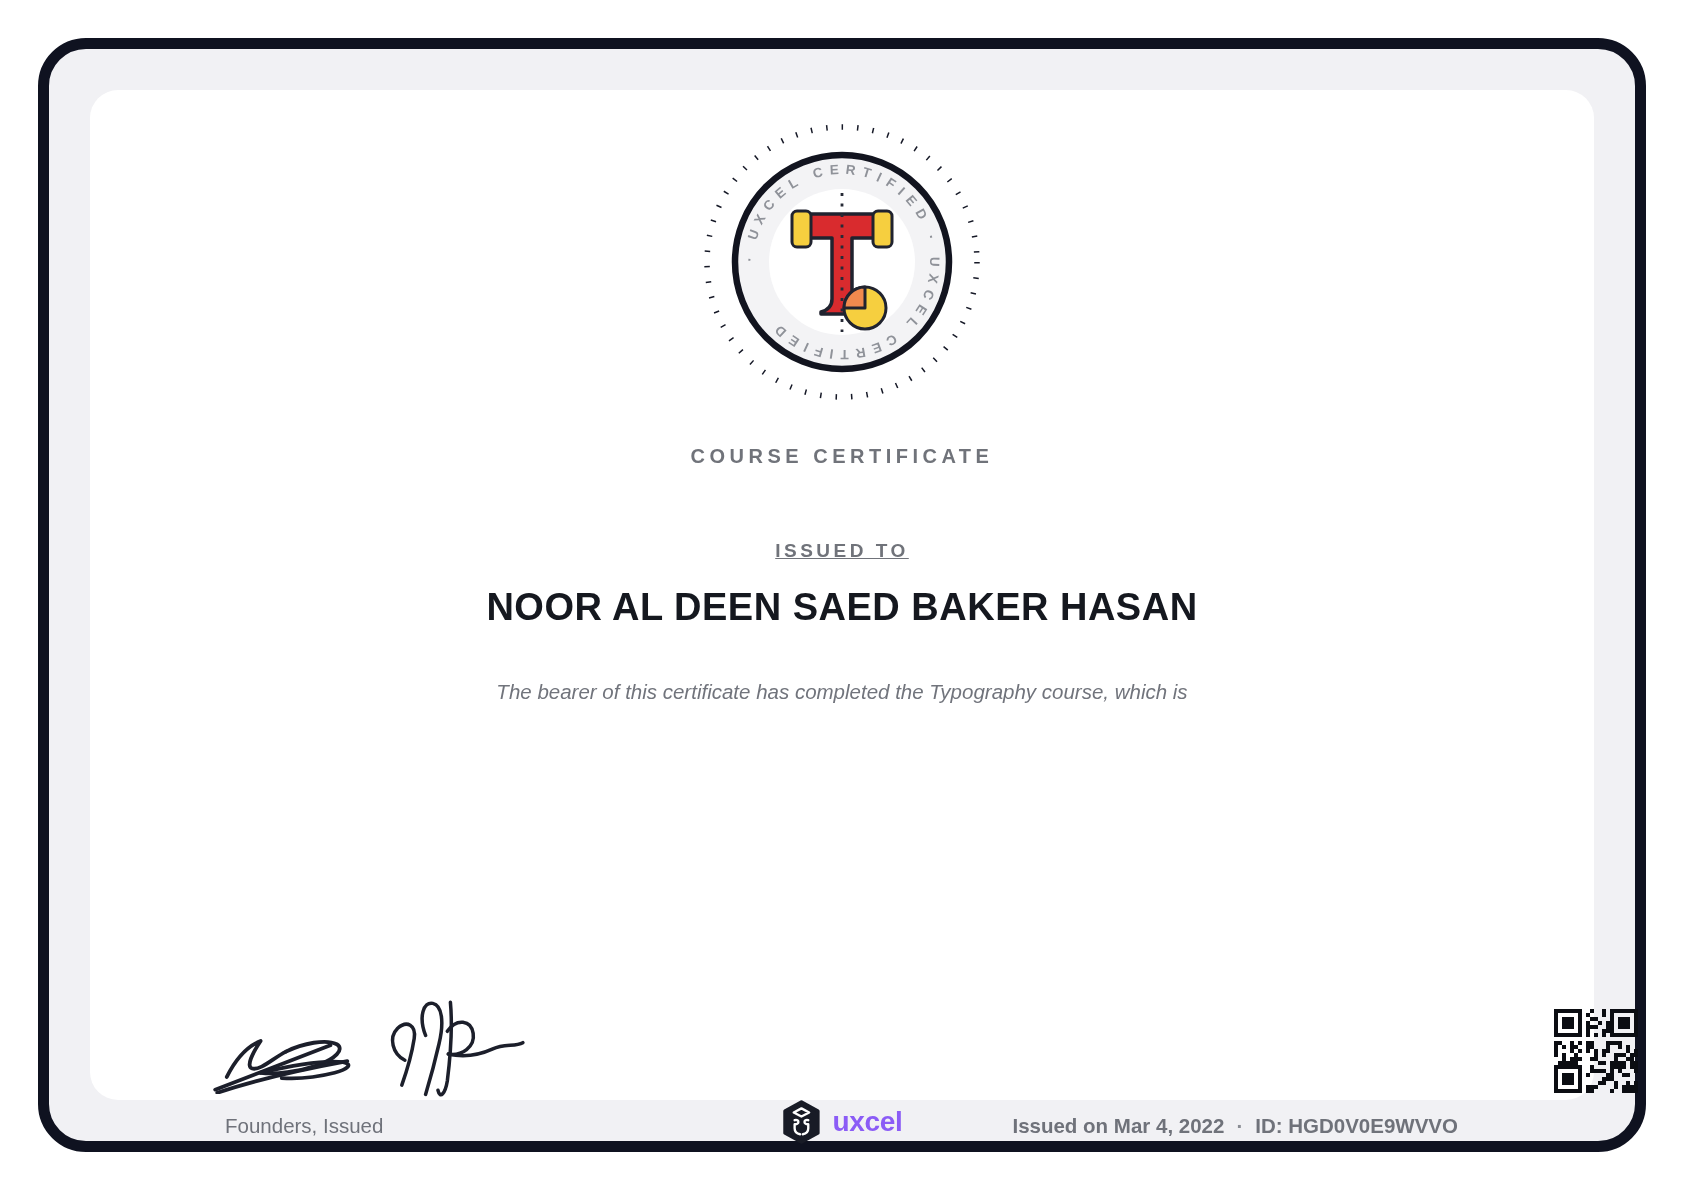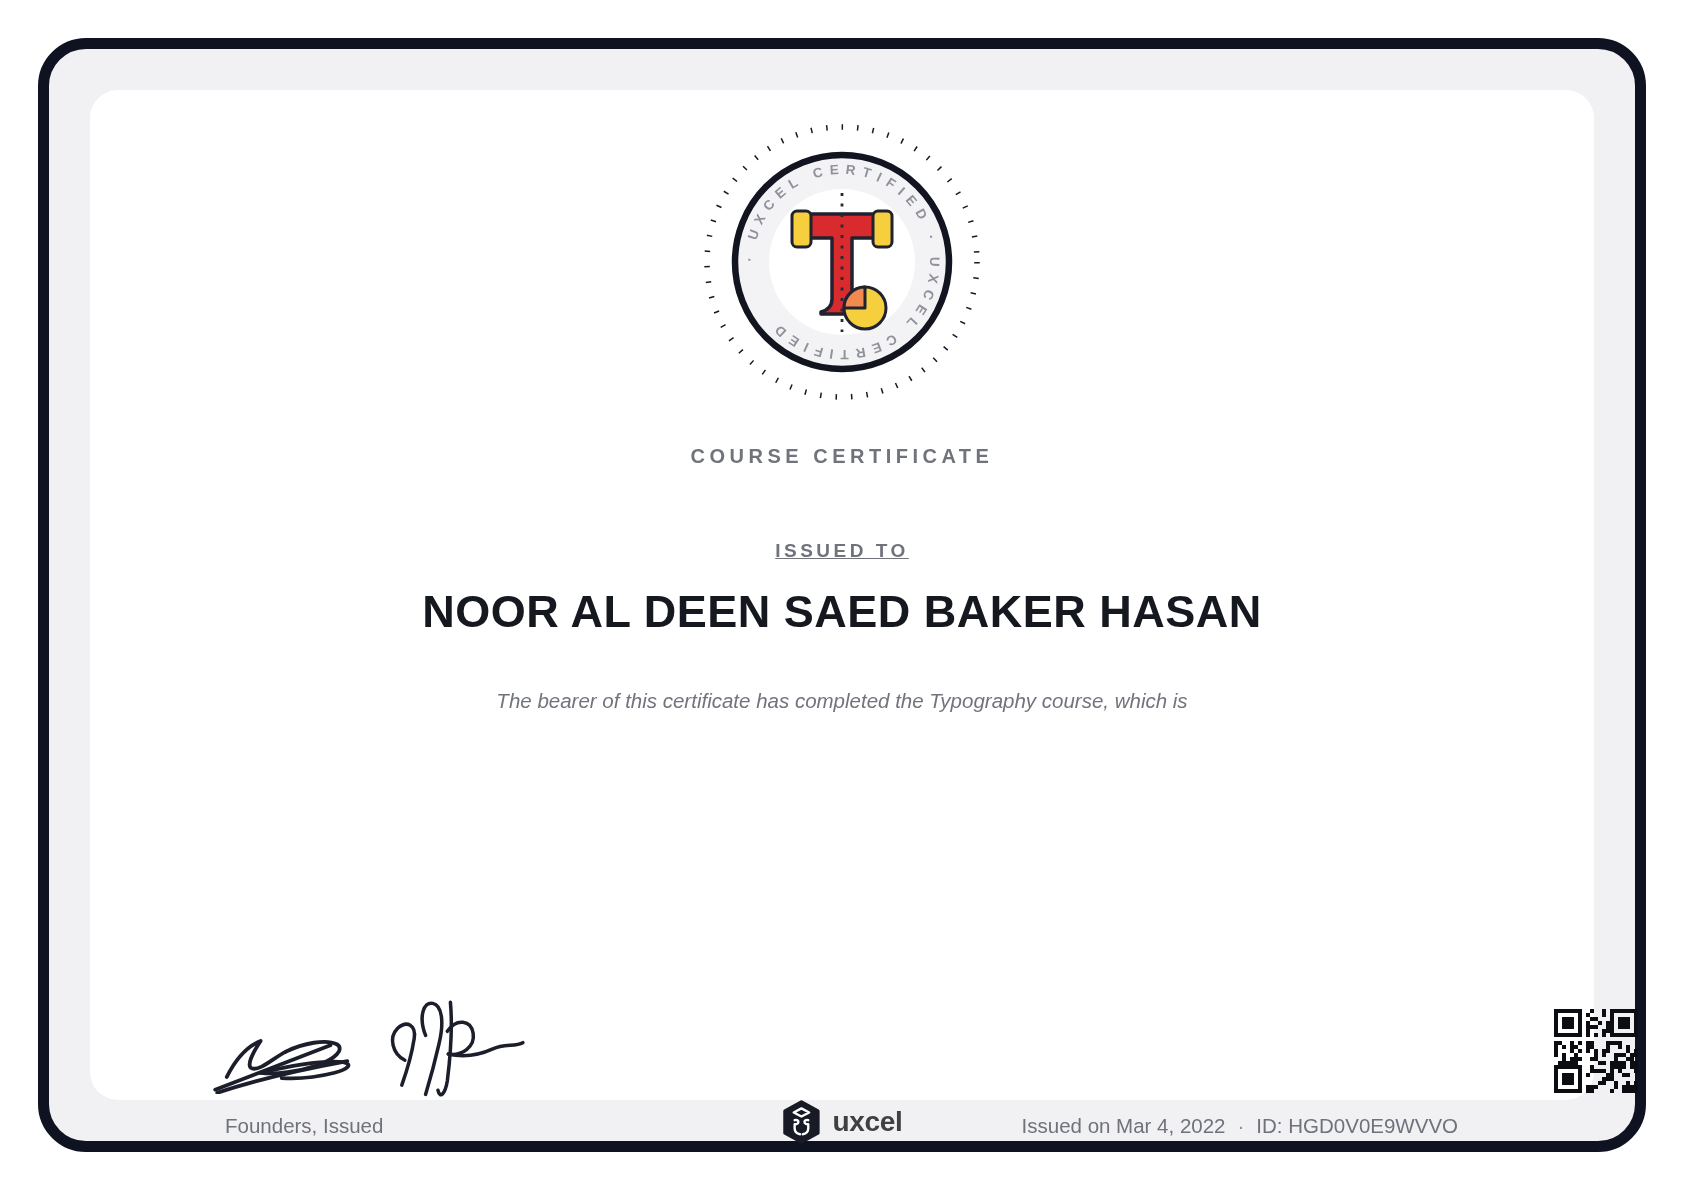--- a/index.html
+++ b/index.html
@@ -52,21 +52,21 @@
   .issued-to {
     margin-top: 72px;
     font-size: 19px;
     font-weight: 700;
     letter-spacing: 3.5px;
     color: #70737a;
     text-decoration: underline;
   }
   .recipient {
     margin-top: 24px;
-    font-size: 45px;
+    font-size: 38px;
     font-weight: 700;
     letter-spacing: 0.5px;
     color: #15181f;
   }
   .description {
     margin-top: 46px;
     font-size: 20.5px;
     line-height: 34px;
     color: #71747c;
     font-style: italic;
@@ -84,29 +84,30 @@
     position: absolute;
     left: 50%; top: 1010px;
     transform: translateX(-50%);
     display: flex;
     align-items: center;
     gap: 11px;
   }
   .brand-word {
     font-size: 28px;
     font-weight: 700;
-    color: #404040;
+    color: #8b5cf6;
     letter-spacing: -0.3px;
   }
   .issue-line {
     position: absolute;
     right: 136px; top: 1024px;
     font-size: 20.5px;
     color: #6f727a;
     white-space: nowrap;
+    font-weight: bold;
   }
   .issue-line .sep { padding: 0 12px; color: #8a8d94; }
   .qr { position: absolute; left: 1462px; top: 917px; width: 88px; height: 88px; }
 </style>
 </head>
 <body>
 
 <div class="page">
   <div class="frame"></div>
   <div class="card">

